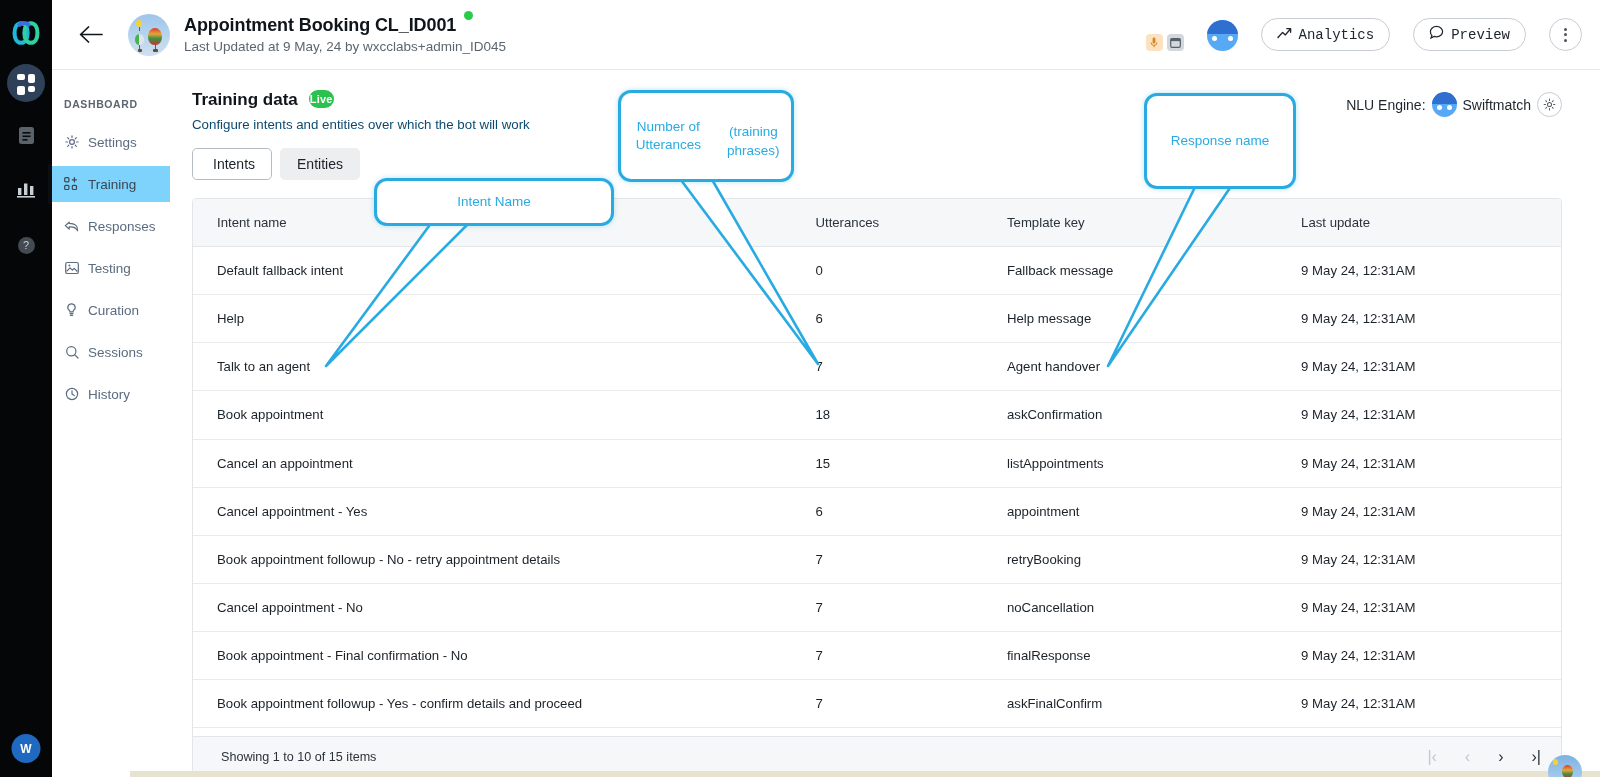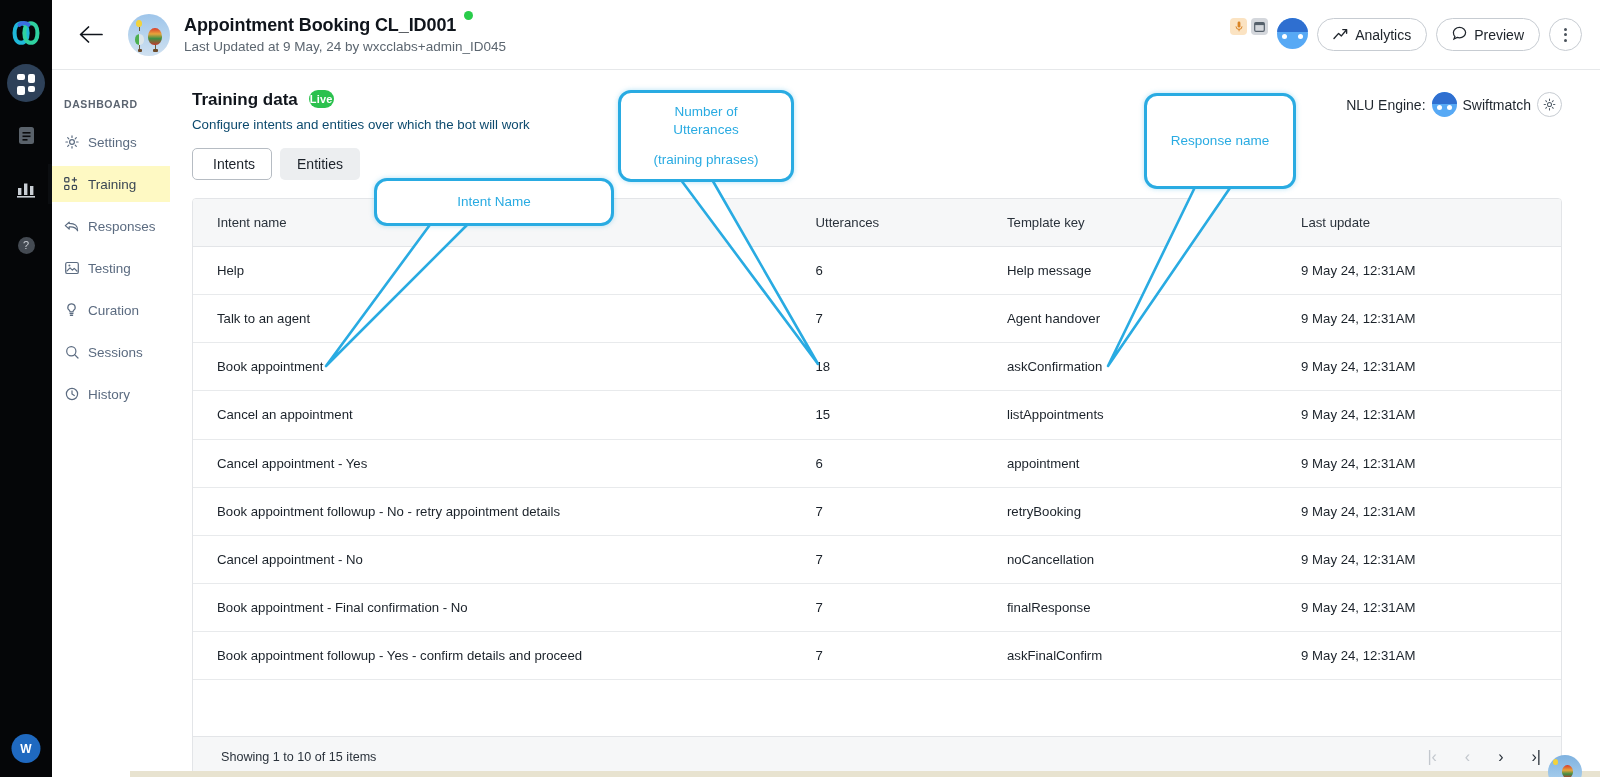--- a/index.html
+++ b/index.html
@@ -51,21 +51,21 @@
   }
   .bal { position:absolute; }
   .bal b { display:block; border-radius:50% 50% 45% 45%; }
   .bal s { display:block; width:1px; height:4px; background:#6b5a3a; margin:0 auto; }
   .bal u { display:block; width:5px;height:3px;background:#6b4a2a;margin:0 auto;border-radius:1px;}
   .title-wrap { margin-left:14px; }
   .title-row { display:flex; align-items:flex-start; }
   .page-title { font-size:18px; font-weight:700; color:#10151c; letter-spacing:-0.1px;}
   .live-dot { width:9px;height:9px;border-radius:50%;background:#29cc4a;margin-left:8px;margin-top:-4px;}
   .subtitle { font-size:13.5px; color:#5c6670; margin-top:3px; }
-  .top-right { margin-left:auto; display:flex; align-items:flex-start; gap:9px; }
+  .top-right { margin-left:auto; display:flex; align-items:flex-end; gap:23px;font-family:Liberation Mono, monospace; }
   .mini-badges { display:flex; gap:4px; align-items:center; }
   .mini-badge { width:17px;height:17px;border-radius:4px;display:flex;align-items:center;justify-content:center;}
   .mb-mic { background:#fbe3c2; }
   .mb-win { background:#d4d7dc; }
   .nlu-bot {
     width:25px;height:25px;border-radius:50%;flex:none;
     background:#57a9f5; position:relative; overflow:hidden;
   }
   .nlu-bot::before{content:"";position:absolute;left:0;top:0;width:100%;height:46%;background:#2f6fd0;border-radius:50% 50% 0 0;}
   .nlu-bot .eye{position:absolute;top:52%;width:5px;height:5px;border-radius:50%;background:#fff;}
@@ -88,21 +88,21 @@
     background:#fff; border-right:1px solid #e6e8ea;
     padding-top:28px;
   }
   .nav-head { font-size:10.5px; letter-spacing:.6px; color:#5b6470; font-weight:700; padding:0 0 0 12px; margin-bottom:14px;}
   .nav-item {
     display:flex; align-items:center; gap:9px;
     height:36px; padding-left:12px; font-size:13.5px; color:#5b6b80;
     cursor:pointer; position:relative;
   }
   .nav-item + .nav-item { margin-top:6px; }
-  .nav-item.active { background:#fef9c3; color:#2b3views; color:#3b4754; }
+  .nav-item.active { background:#7dd3fc; color:#2b3views; color:#3b4754; }
   .nav-item.active::before{content:"";position:absolute;left:-4px;top:-2px;width:4px;height:40px;background:#0b0d10;}
   .nav-ico { width:15px;height:15px;display:flex;align-items:center;justify-content:center;flex:none;}
 
   
   .main { position:absolute; left:170px; top:70px; right:0; bottom:0; background:#fff; }
   .main-head { padding:20px 34px 0 22px; }
   .h-row { display:flex; align-items:flex-start; gap:11px; }
   .h-title { font-size:17px; font-weight:700; color:#10151c; }
   .badge-live {
     background:#2bc14e; color:#fff; font-size:11px; font-weight:600;
@@ -159,21 +159,21 @@
   }
   .pager-nav { margin-left:auto; display:flex; align-items:center; gap:28px; }
   .pg { font-size:16px; line-height:1; cursor:pointer; color:#2a323b; }
   .pg.disabled { color:#c2c7cd; cursor:default; }
 
   
   .callout {
     position:absolute; background:#fff; border:3px solid #29abe2;
     border-radius:13px; color:#29abe2; text-align:center;
     font-size:13.5px; line-height:1.35; z-index:40;
-    display:flex; align-items:center; justify-content:center; flex-direction:column;
+    display:flex; align-items:center; justify-content:center; flex-direction:row;
     box-shadow:0 0 5px rgba(41,171,226,.35);
   }
   .callout .sub { margin-top:11px; }
   .pointer { position:absolute; z-index:39; }
 
   .bottom-strip {
     position:absolute; left:130px; right:0; bottom:0; height:6px;
     background:#e8e3d0;
   }
   .corner-avatar {
@@ -440,20 +440,26 @@
         <thead>
           <tr>
             <th class="c1">Intent name</th>
             <th class="c2">Utterances</th>
             <th class="c3">Template key</th>
             <th class="c4">Last update</th>
           </tr>
         </thead>
         <tbody>
           <tr>
+              <td class="c1">Default fallback intent</td>
+              <td class="c2">0</td>
+              <td class="c3">Fallback message</td>
+              <td class="c4">9 May 24, 12:31AM</td>
+            </tr>
+          <tr>
               <td class="c1">Help</td>
               <td class="c2">6</td>
               <td class="c3">Help message</td>
               <td class="c4">9 May 24, 12:31AM</td>
             </tr>
           <tr>
               <td class="c1">Talk to an agent</td>
               <td class="c2">7</td>
               <td class="c3">Agent handover</td>
               <td class="c4">9 May 24, 12:31AM</td>

